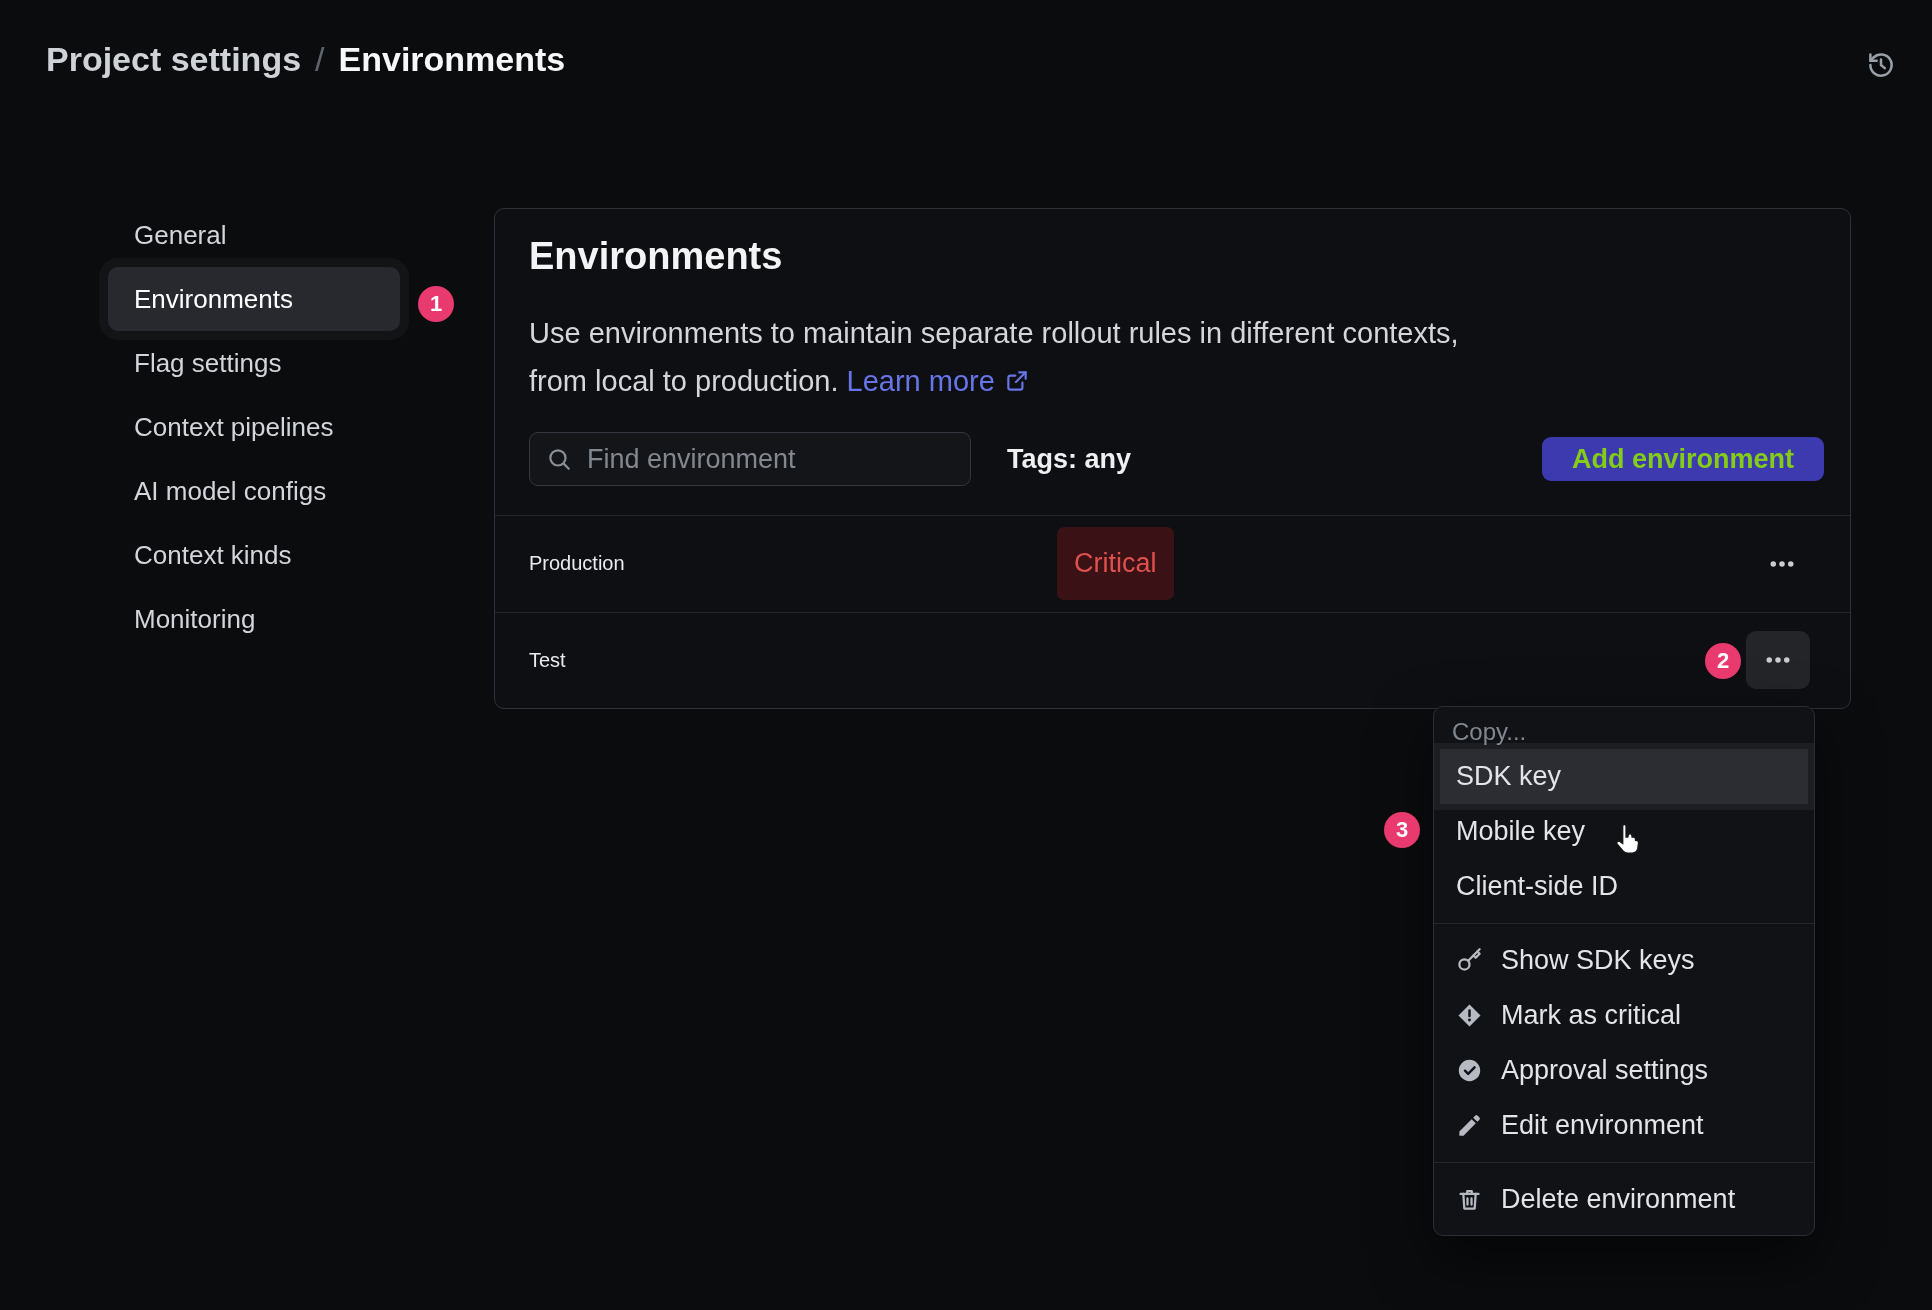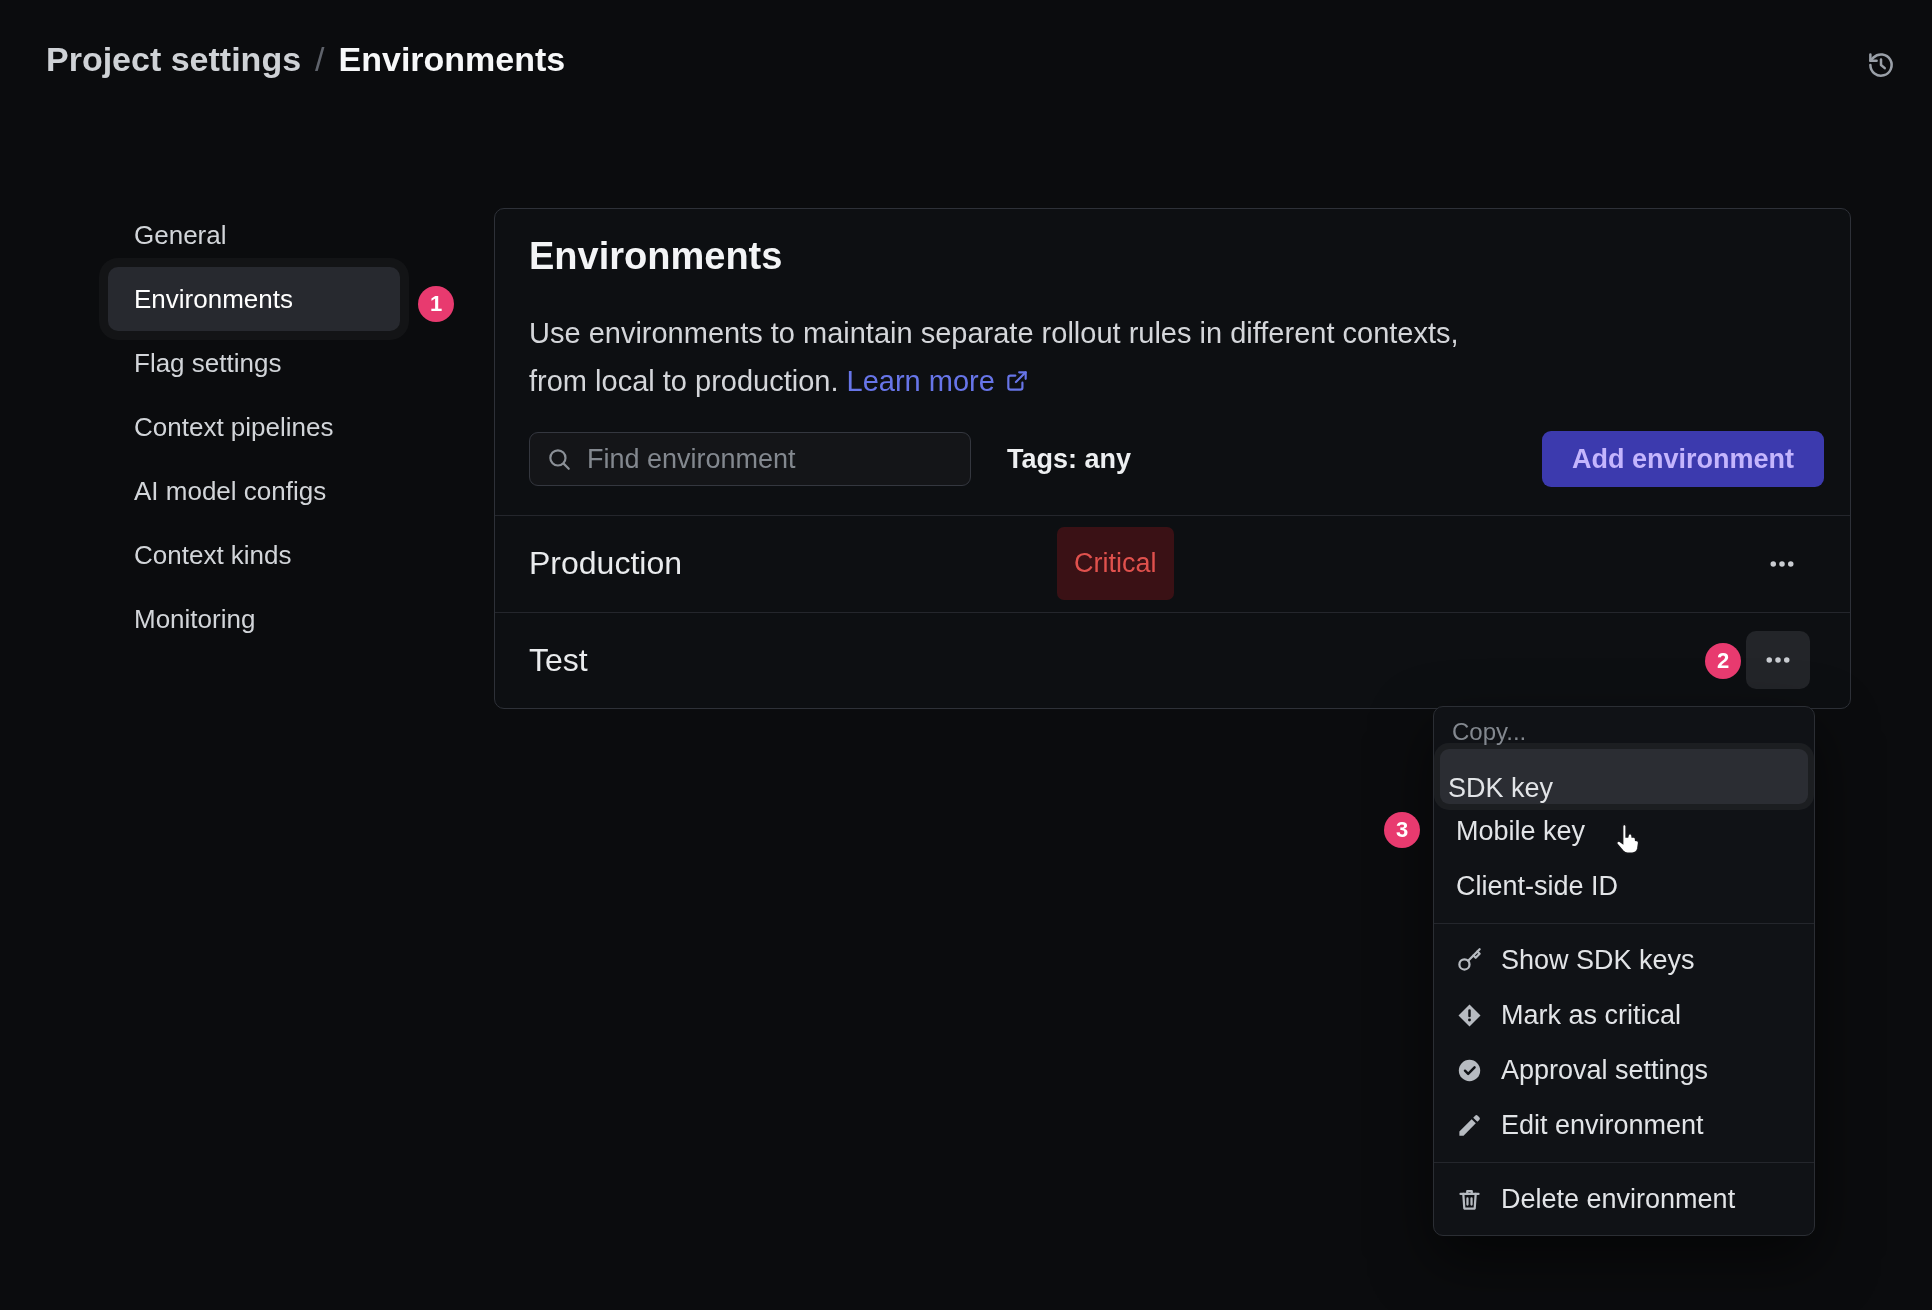--- a/index.html
+++ b/index.html
@@ -43,42 +43,42 @@
   .learn-more{color:var(--link-blue,#6775e8);text-decoration:none;cursor:pointer;white-space:nowrap;}
   .learn-more .ext{display:inline-block;width:26px;height:26px;margin-left:9px;vertical-align:-3px;color:var(--link-blue,#6775e8);}
   .controls{position:absolute;left:34px;right:26px;top:222px;height:56px;display:flex;align-items:center;}
   .search{width:442px;height:54px;border:1px solid #34373f;border-radius:9px;background:#141518;
     display:flex;align-items:center;padding:0 16px;gap:13px;}
   .search .mag{width:26px;height:26px;color:#8b9097;flex:none;}
   .search input{flex:1;min-width:0;background:transparent;border:none;outline:none;color:#e8eaec;
     font-size:27px;font-family:inherit;}
   .search input::placeholder{color:#83888f;}
   .tags{margin-left:36px;font-size:27px;font-weight:600;color:#edeff1;cursor:pointer;}
-  .add-btn{margin-left:auto;height:56px;padding:0 30px;background:var(--button-indigo,#3c3aae);color:#c4b5fd;
+  .add-btn{margin-left:auto;height:44px;padding:0 30px;background:var(--button-indigo,#3c3aae);color:#84cc16;
     font-size:27px;font-weight:600;border:none;border-radius:9px;font-family:inherit;cursor:pointer;}
   .rows{position:absolute;left:0;right:0;top:306px;bottom:0;display:flex;flex-direction:column;}
   .env-row{flex:1;display:flex;align-items:center;border-top:1px solid #24262c;padding:0 40px 0 34px;}
-  .env-name{font-size:32px;color:#e9ebed;width:528px;flex:none;}
+  .env-name{font-size:20px;color:#e9ebed;width:528px;flex:none;}
   .critical-badge{background:var(--critical-bg,#3a1115);color:var(--critical-red,#e0514d);
     font-size:27px;font-weight:500;padding:21px 17px;border-radius:7px;}
   .spacer{flex:1;}
   .dots-btn{background:none;border:none;color:#c9ccd1;width:56px;height:44px;display:flex;
     align-items:center;justify-content:center;cursor:pointer;border-radius:10px;}
   .dots-btn svg{width:30px;height:30px;}
   .dots-btn.active{background:#232529;width:64px;height:58px;}
 
   
   .menu{position:absolute;left:1433px;top:706px;width:382px;background:#101216;
     border:1px solid #2b2e34;border-radius:10px;padding:8px 0;z-index:5;
     box-shadow:0 24px 60px rgba(0,0,0,0.55);}
   .menu-label{height:34px;display:flex;align-items:center;padding:0 18px;font-size:24px;color:#83888f;}
   .menu-item{height:55px;display:flex;align-items:center;padding:0 22px;gap:18px;
     font-size:27px;color:#e2e4e7;cursor:pointer;white-space:nowrap;}
-  .menu-item.highlighted{background:#2b2d33;border-radius:9px;margin:0 6px;padding:0 8px;
-    box-shadow:0 0 0 6px rgba(255,255,255,0.05);align-items:flex-end;}
+  .menu-item.highlighted{background:#2b2d33;border-radius:0;margin:0 6px;padding:0 16px;
+    box-shadow:0 0 0 6px rgba(255,255,255,0.05);}
   .menu-item .mi{width:27px;height:27px;color:#b7bbc1;flex:none;}
   .menu-divider{height:1px;background:#24262c;margin:9px 0;}
 
   
   .step-badge{position:absolute;width:36px;height:36px;border-radius:50%;
     background:var(--accent-pink,#e83a6f);color:#fff;font-size:22px;font-weight:700;
     display:flex;align-items:center;justify-content:center;z-index:8;}
   #step1{left:418px;top:286px;}
   #step2{left:1705px;top:643px;}
   #step3{left:1384px;top:812px;}

